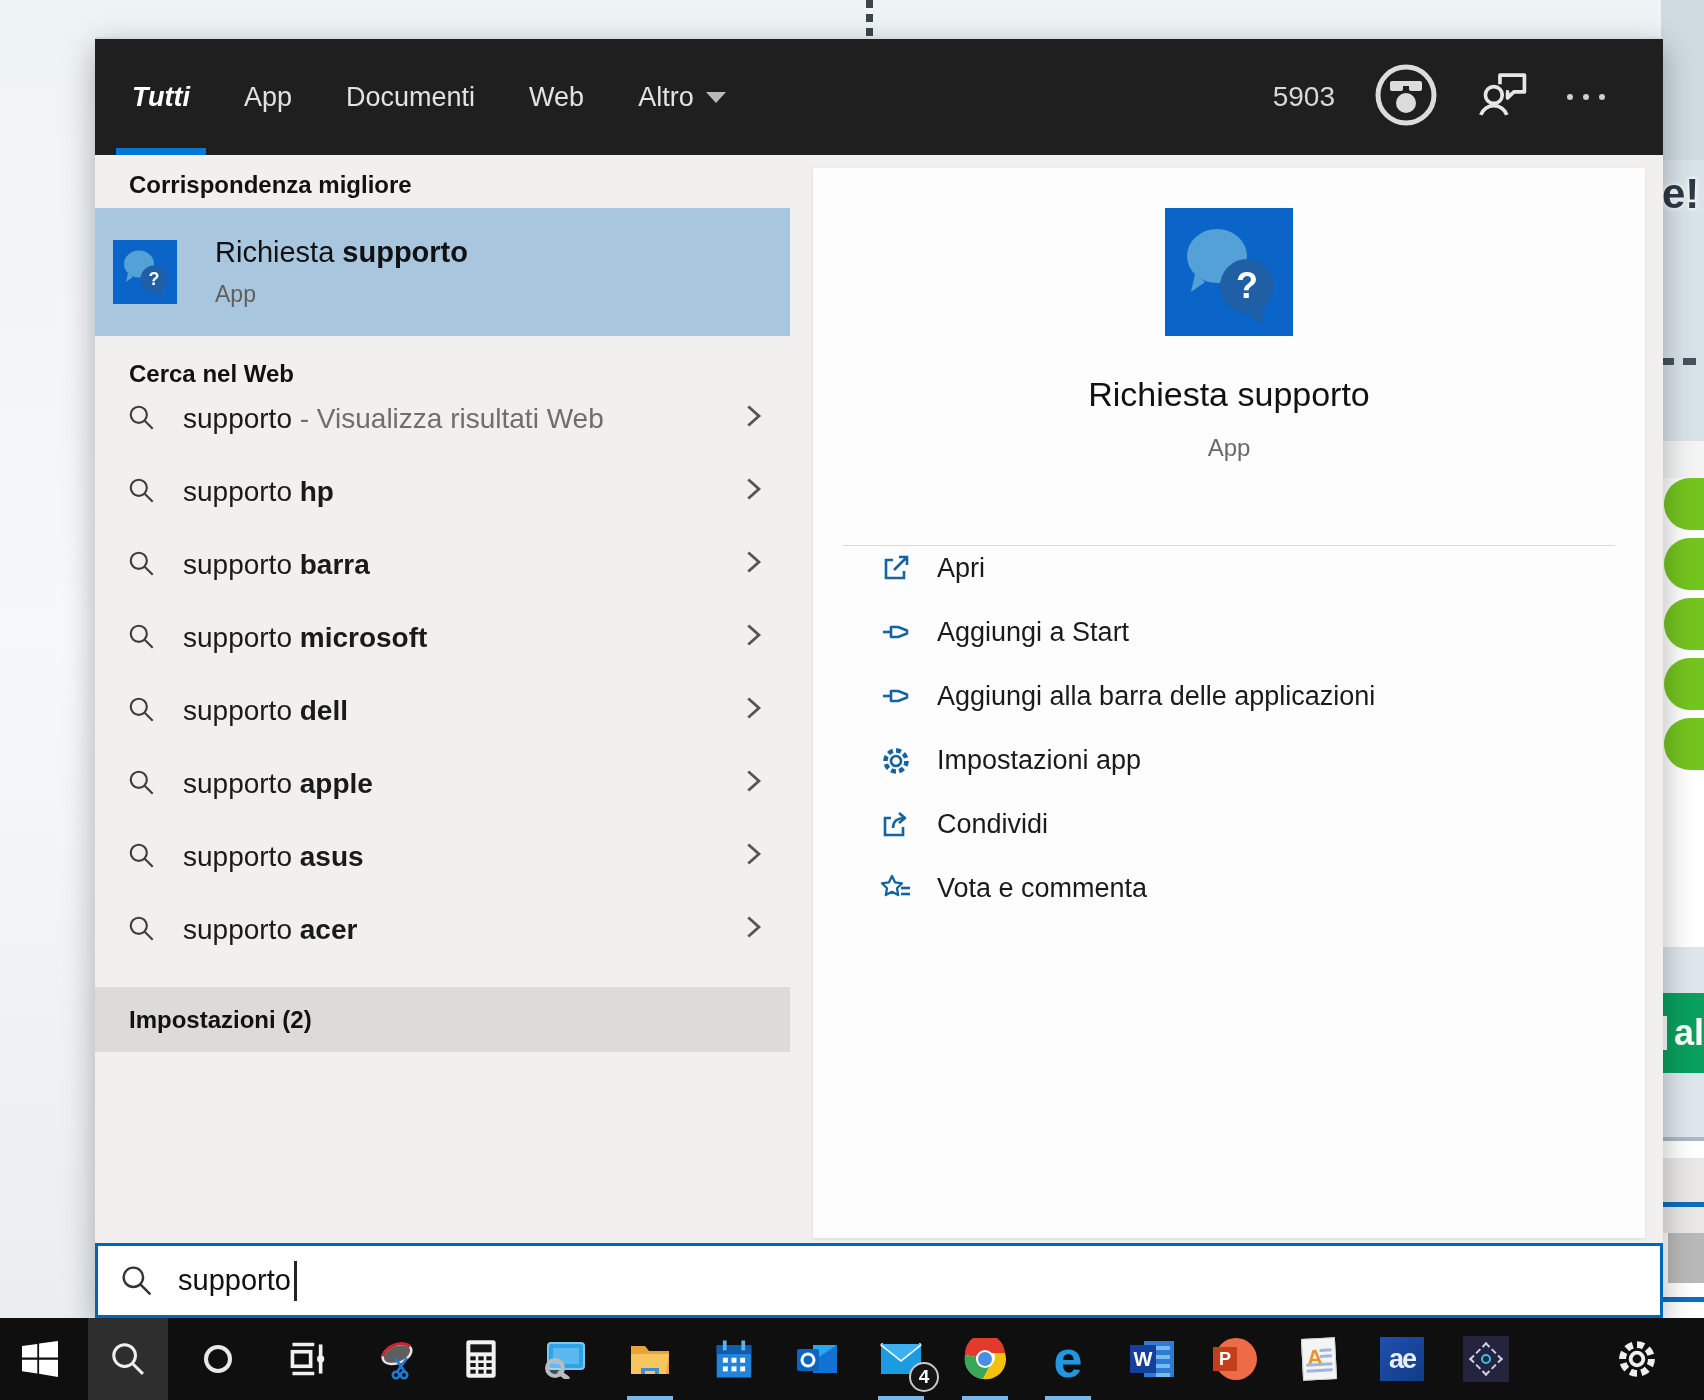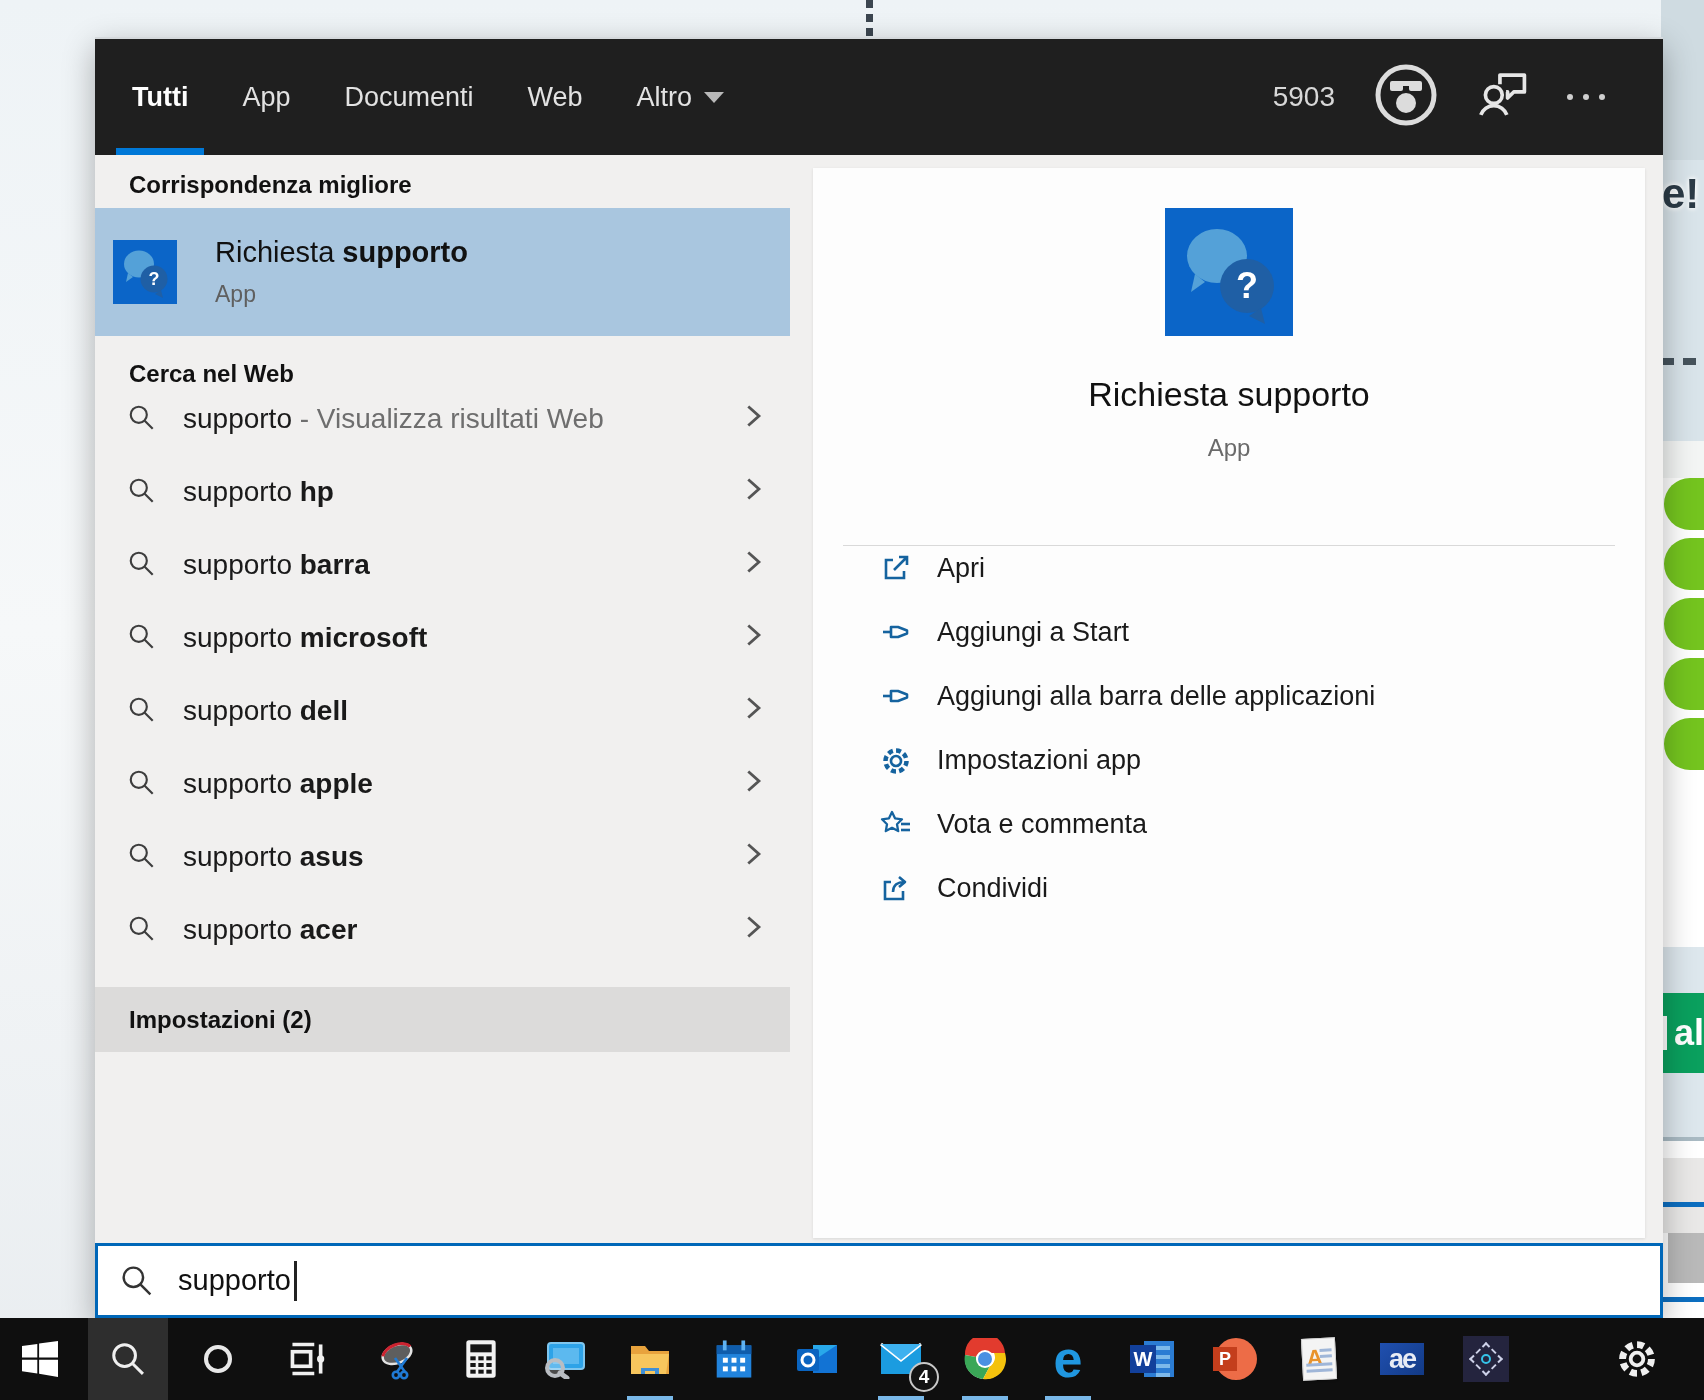--- a/index.html
+++ b/index.html
@@ -33,21 +33,21 @@
   .bg-blue2 { top:1297px; height:5px; background:#0c6ec0; }
 
   
   .window { position:absolute; left:95px; top:37px; width:1568px; height:1281px;
     box-shadow:0 10px 30px rgba(0,0,0,.30); }
   .header { position:absolute; left:0; top:0; right:0; height:118px; background:#1f1f1f;
     border-top:2px solid #d5d9dc; display:flex; align-items:center; }
   .tabs { display:flex; align-items:center; gap:54px; padding-left:37px; height:100%; }
   .tab { position:relative; height:100%; display:flex; align-items:center;
     font-size:27px; color:#e2e2e2; cursor:default; }
-  .tab.active { font-weight:bold; color:#fff; }
+  .tab.active { font-weight:bold; color:#fff;font-style:italic; }
   .tab.active::after { content:""; position:absolute; left:-16px; right:-16px; bottom:0;
     height:7px; background:#0078d7; }
   .tab .caret { width:0; height:0; border-left:10px solid transparent;
     border-right:10px solid transparent; border-top:11px solid #b9b9b9; margin-left:12px; }
   .header-right { margin-left:auto; display:flex; align-items:center; gap:38px; padding-right:58px; }
   .points { font-size:28px; color:#d8d8d8; }
   .dots { display:flex; gap:10px; }
   .dots i { width:6px; height:6px; border-radius:50%; background:#cfcfcf; }
 
   .body { position:absolute; left:0; top:118px; right:0; height:1088px; background:#f1f0ef; }
@@ -108,21 +108,21 @@
   .sq-word { position:relative; width:44px; height:40px; }
   .sq-word .page { position:absolute; right:0; top:2px; width:30px; height:36px; background:#2b7cd3; }
   .sq-word .page i { display:block; height:4px; margin:5px 4px 0 12px; background:#7db9ea; }
   .sq-word .wbox { position:absolute; left:0; top:6px; width:26px; height:28px; background:#12409b;
     color:#fff; font-weight:bold; font-size:20px; display:flex; align-items:center; justify-content:center; }
   .sq-ppt { position:relative; width:44px; height:42px; }
   .sq-ppt .circ { position:absolute; right:0; top:0; width:42px; height:42px; border-radius:50%;
     background:#ed6c47; }
   .sq-ppt .pbox { position:absolute; left:0; top:9px; width:24px; height:24px; background:#c43e1c;
     color:#fff; font-weight:bold; font-size:18px; display:flex; align-items:center; justify-content:center; }
-  .sq-ae { width:44px; height:32px; background:linear-gradient(135deg,#2050b0,#123a86);
+  .sq-ae { width:44px; height:44px; background:linear-gradient(135deg,#2050b0,#123a86);
     color:#e8ecf5; font-weight:bold; font-size:27px; display:flex; align-items:center;
     justify-content:center; letter-spacing:-2px; }
   .sq-photos { position:relative; width:46px; height:46px; background:#24243e;
     display:flex; align-items:center; justify-content:center; }
   .sq-photos .dia { position:absolute; width:24px; height:24px; border:2px dashed #cdd1e8;
     transform:rotate(45deg); }
   .sq-photos .lens { width:10px; height:10px; border-radius:50%; border:2px solid #35c3e8; }
   .wordpad { position:relative; width:34px; height:42px; background:#f4f4f4; border:1px solid #cfcfcf;
     transform:rotate(-3deg); box-shadow:1px 1px 2px rgba(0,0,0,.4); }
   .wordpad .A { position:absolute; left:4px; top:6px; color:#e8932c; font-weight:bold; font-size:22px; }
@@ -358,36 +358,36 @@
           <span class="aicon">
             <svg width="32" height="32" viewBox="-16 -16 32 32">
                 <circle r="10.5" fill="none" stroke="#15639f" stroke-width="4.5" stroke-dasharray="5 3.2"></circle>
                 <circle r="5" fill="none" stroke="#15639f" stroke-width="2.6"></circle>
               </svg>
           </span>
           <span class="albl">Impostazioni app</span>
         </div>
         <div class="act">
           <span class="aicon">
+            <svg width="30" height="30" viewBox="0 0 30 30">
+                <path d="M10 9 H4 V26 H22 V18" fill="none" stroke="#15639f" stroke-width="2.6"></path>
+                <path d="M12 19 c0-7 5-10 11-10 m-5-5 l6 5 -6 5" fill="none" stroke="#15639f" stroke-width="2.6" stroke-linejoin="round"></path>
+              </svg>
+          </span>
+          <span class="albl">Condividi</span>
+        </div>
+        <div class="act">
+          <span class="aicon">
             <svg width="32" height="32" viewBox="0 0 32 32">
                 <path d="M12 3 l3 6.3 7 1 -5 4.9 1.2 6.9 L12 18.8 5.8 22.1 7 15.2 2 10.3 l7-1z" fill="none" stroke="#15639f" stroke-width="2.3" stroke-linejoin="round"></path>
                 <line x1="21" y1="15" x2="30" y2="15" stroke="#15639f" stroke-width="2.6"></line>
                 <line x1="21" y1="21" x2="30" y2="21" stroke="#15639f" stroke-width="2.6"></line>
               </svg>
           </span>
           <span class="albl">Vota e commenta</span>
-        </div>
-        <div class="act">
-          <span class="aicon">
-            <svg width="30" height="30" viewBox="0 0 30 30">
-                <path d="M10 9 H4 V26 H22 V18" fill="none" stroke="#15639f" stroke-width="2.6"></path>
-                <path d="M12 19 c0-7 5-10 11-10 m-5-5 l6 5 -6 5" fill="none" stroke="#15639f" stroke-width="2.6" stroke-linejoin="round"></path>
-              </svg>
-          </span>
-          <span class="albl">Condividi</span>
         </div>
       </div>
     </div>
   </div>
 
   <div class="searchbox">
     <svg width="34" height="34" viewBox="0 0 28 28">
       <circle cx="11" cy="11" r="8" fill="none" stroke="#333" stroke-width="2"></circle>
       <line x1="17" y1="17" x2="25" y2="25" stroke="#333" stroke-width="2"></line>
     </svg>

